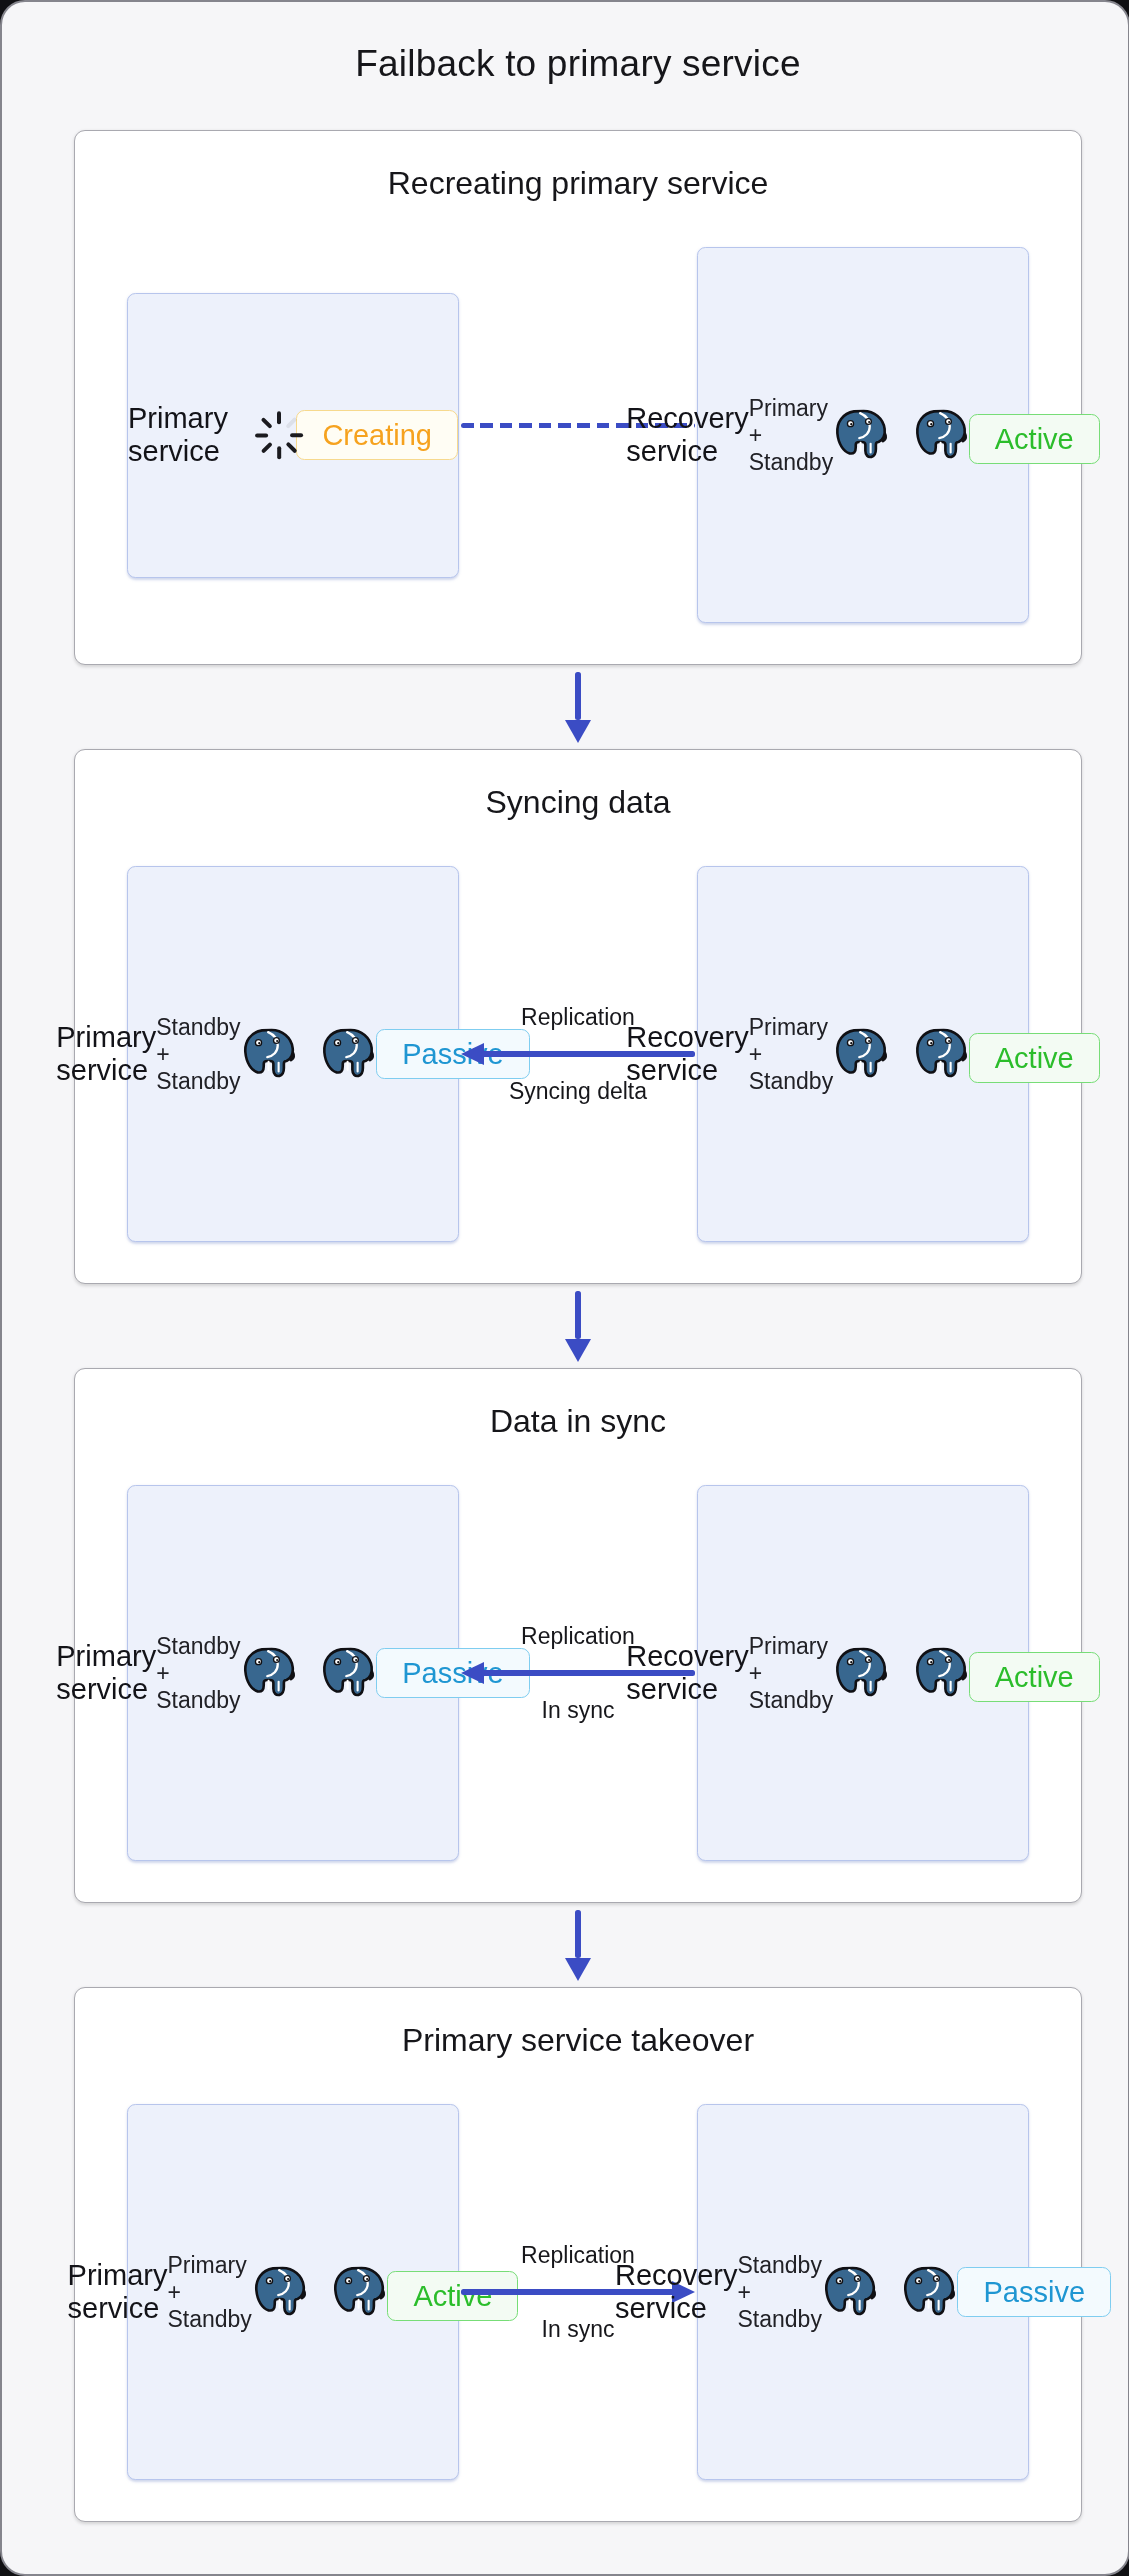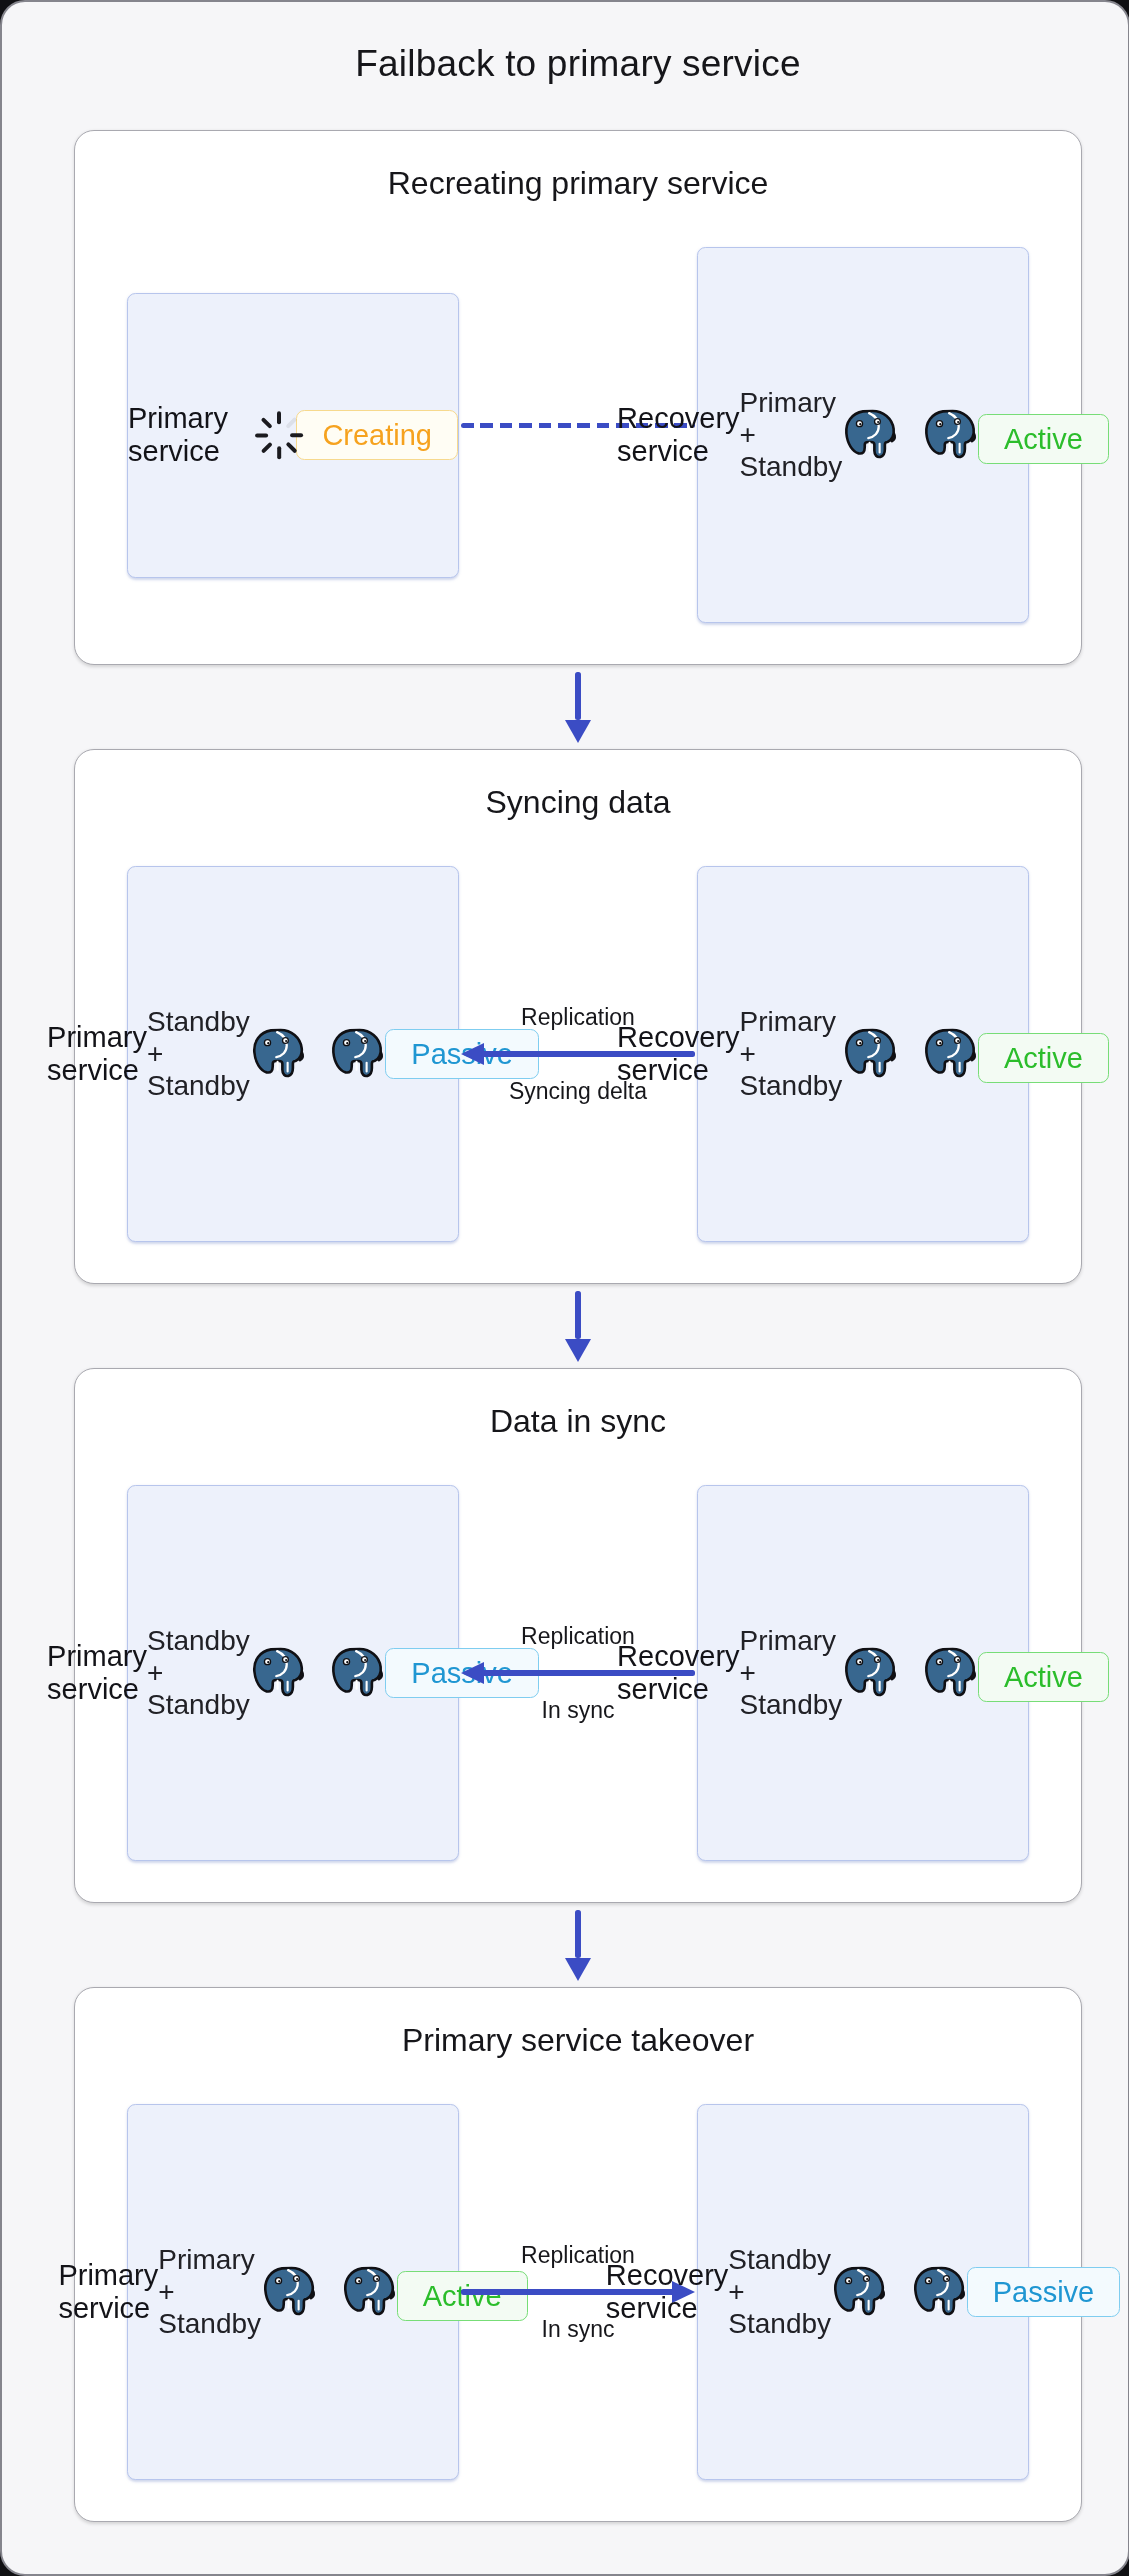--- a/index.html
+++ b/index.html
@@ -25,21 +25,21 @@
     text-align:center;
     font-size:37px;font-weight:500;color:var(--ink);
     line-height:1.2;
     margin-bottom:44px;
     letter-spacing:0.2px;
   }
   .stage{
     height:535px;
     background:#ffffff;
     border:1.7px solid #a9a9b0;
-    border-radius:20px;
+    border-radius:11px;
     box-shadow:0 1.7px 3.4px rgba(0,0,0,.14);
     padding-top:32px;
   }
   .stage-title{
     text-align:center;
     font-size:32px;font-weight:500;color:var(--ink);
     line-height:1.25;
   }
   .row{
     margin-top:44px;
@@ -54,21 +54,21 @@
     background:#edf1fb;
     border:1.3px solid #b7c5ec;
     border-radius:8.4px;
     box-shadow:0 1.7px 2.5px rgba(120,140,200,.35);
     display:flex;flex-direction:row;
     align-items:center;justify-content:center;
     padding:10px 0;
   }
   .card.short{height:285px;}
   .card-title{font-size:29px;color:#131318;font-weight:400;}
-  .card-subtitle{font-size:28px;color:#212126;font-weight:400;}
+  .card-subtitle{font-size:23px;color:#212126;font-weight:400;}
   .elephants{display:flex;gap:23.6px;align-items:center;}
   .pg{width:56px;height:56px;display:block;}
   .badge{
     font-size:29px;
     padding:7.6px 25px;
     border-radius:8.4px;
     border:1.7px solid;
     background:#fff;
   }
   .badge.creating{color:var(--creating);border-color:#f7d98d;background:#fffdf4;}

